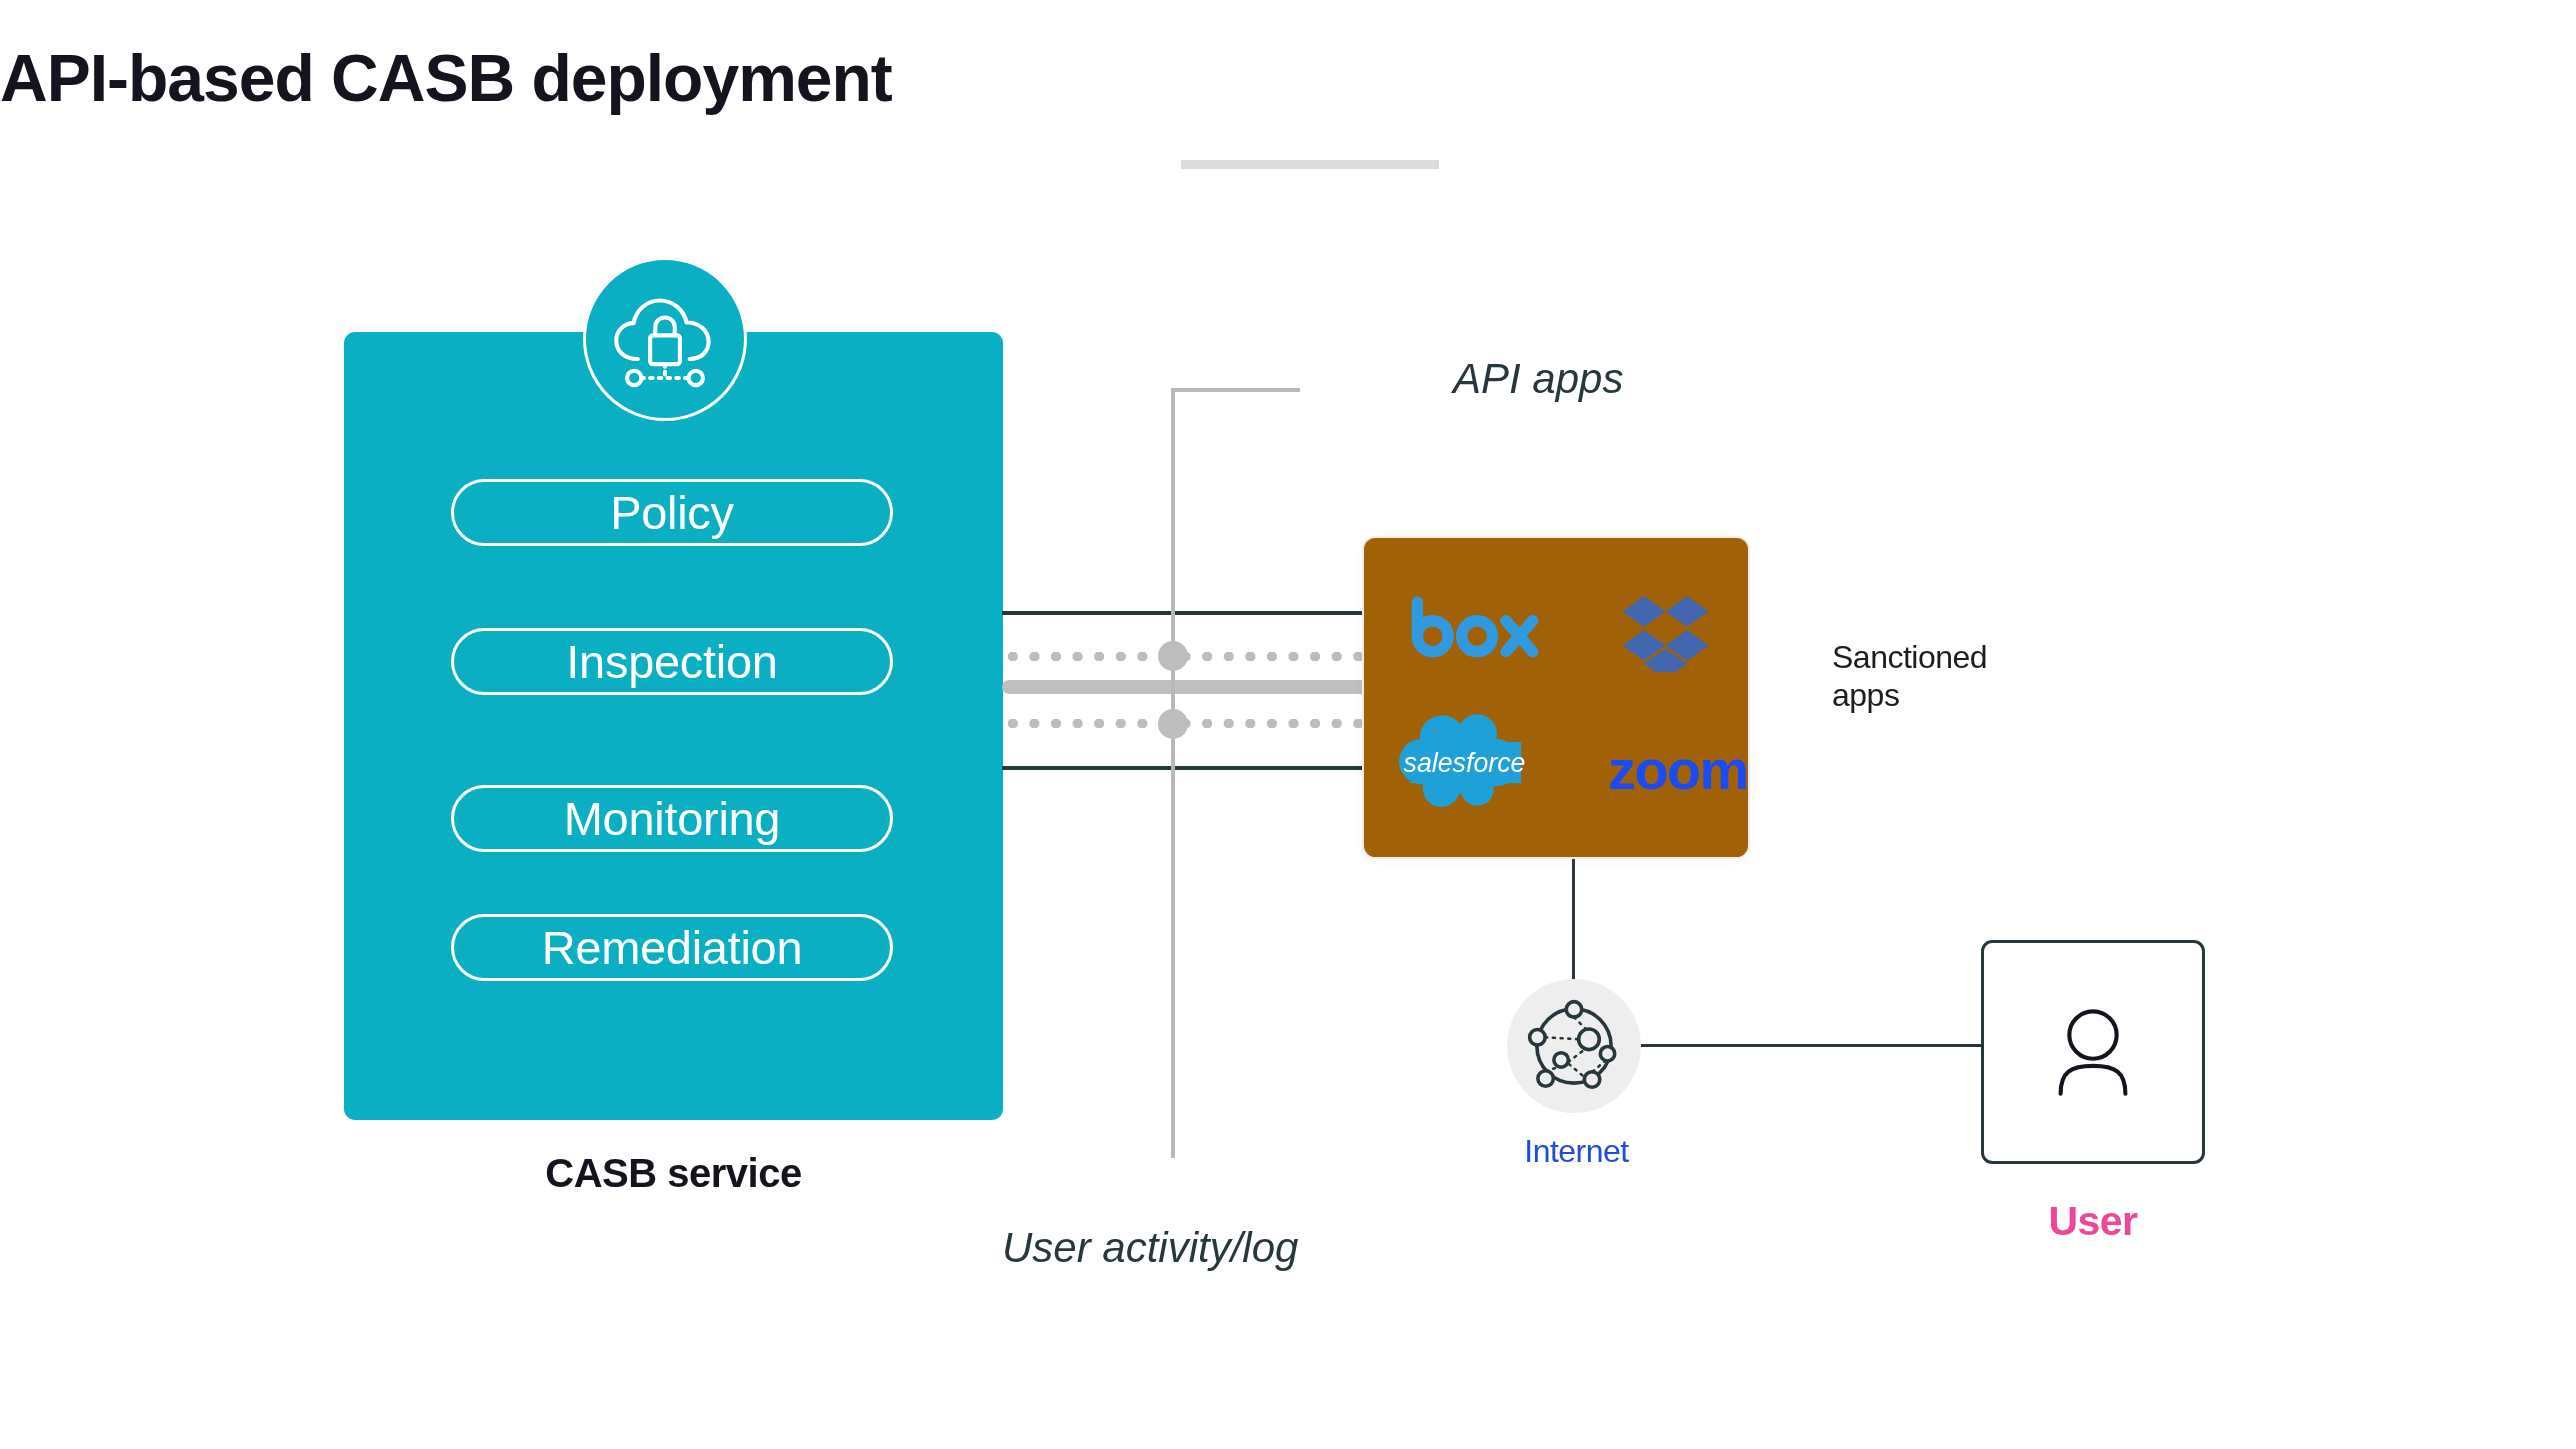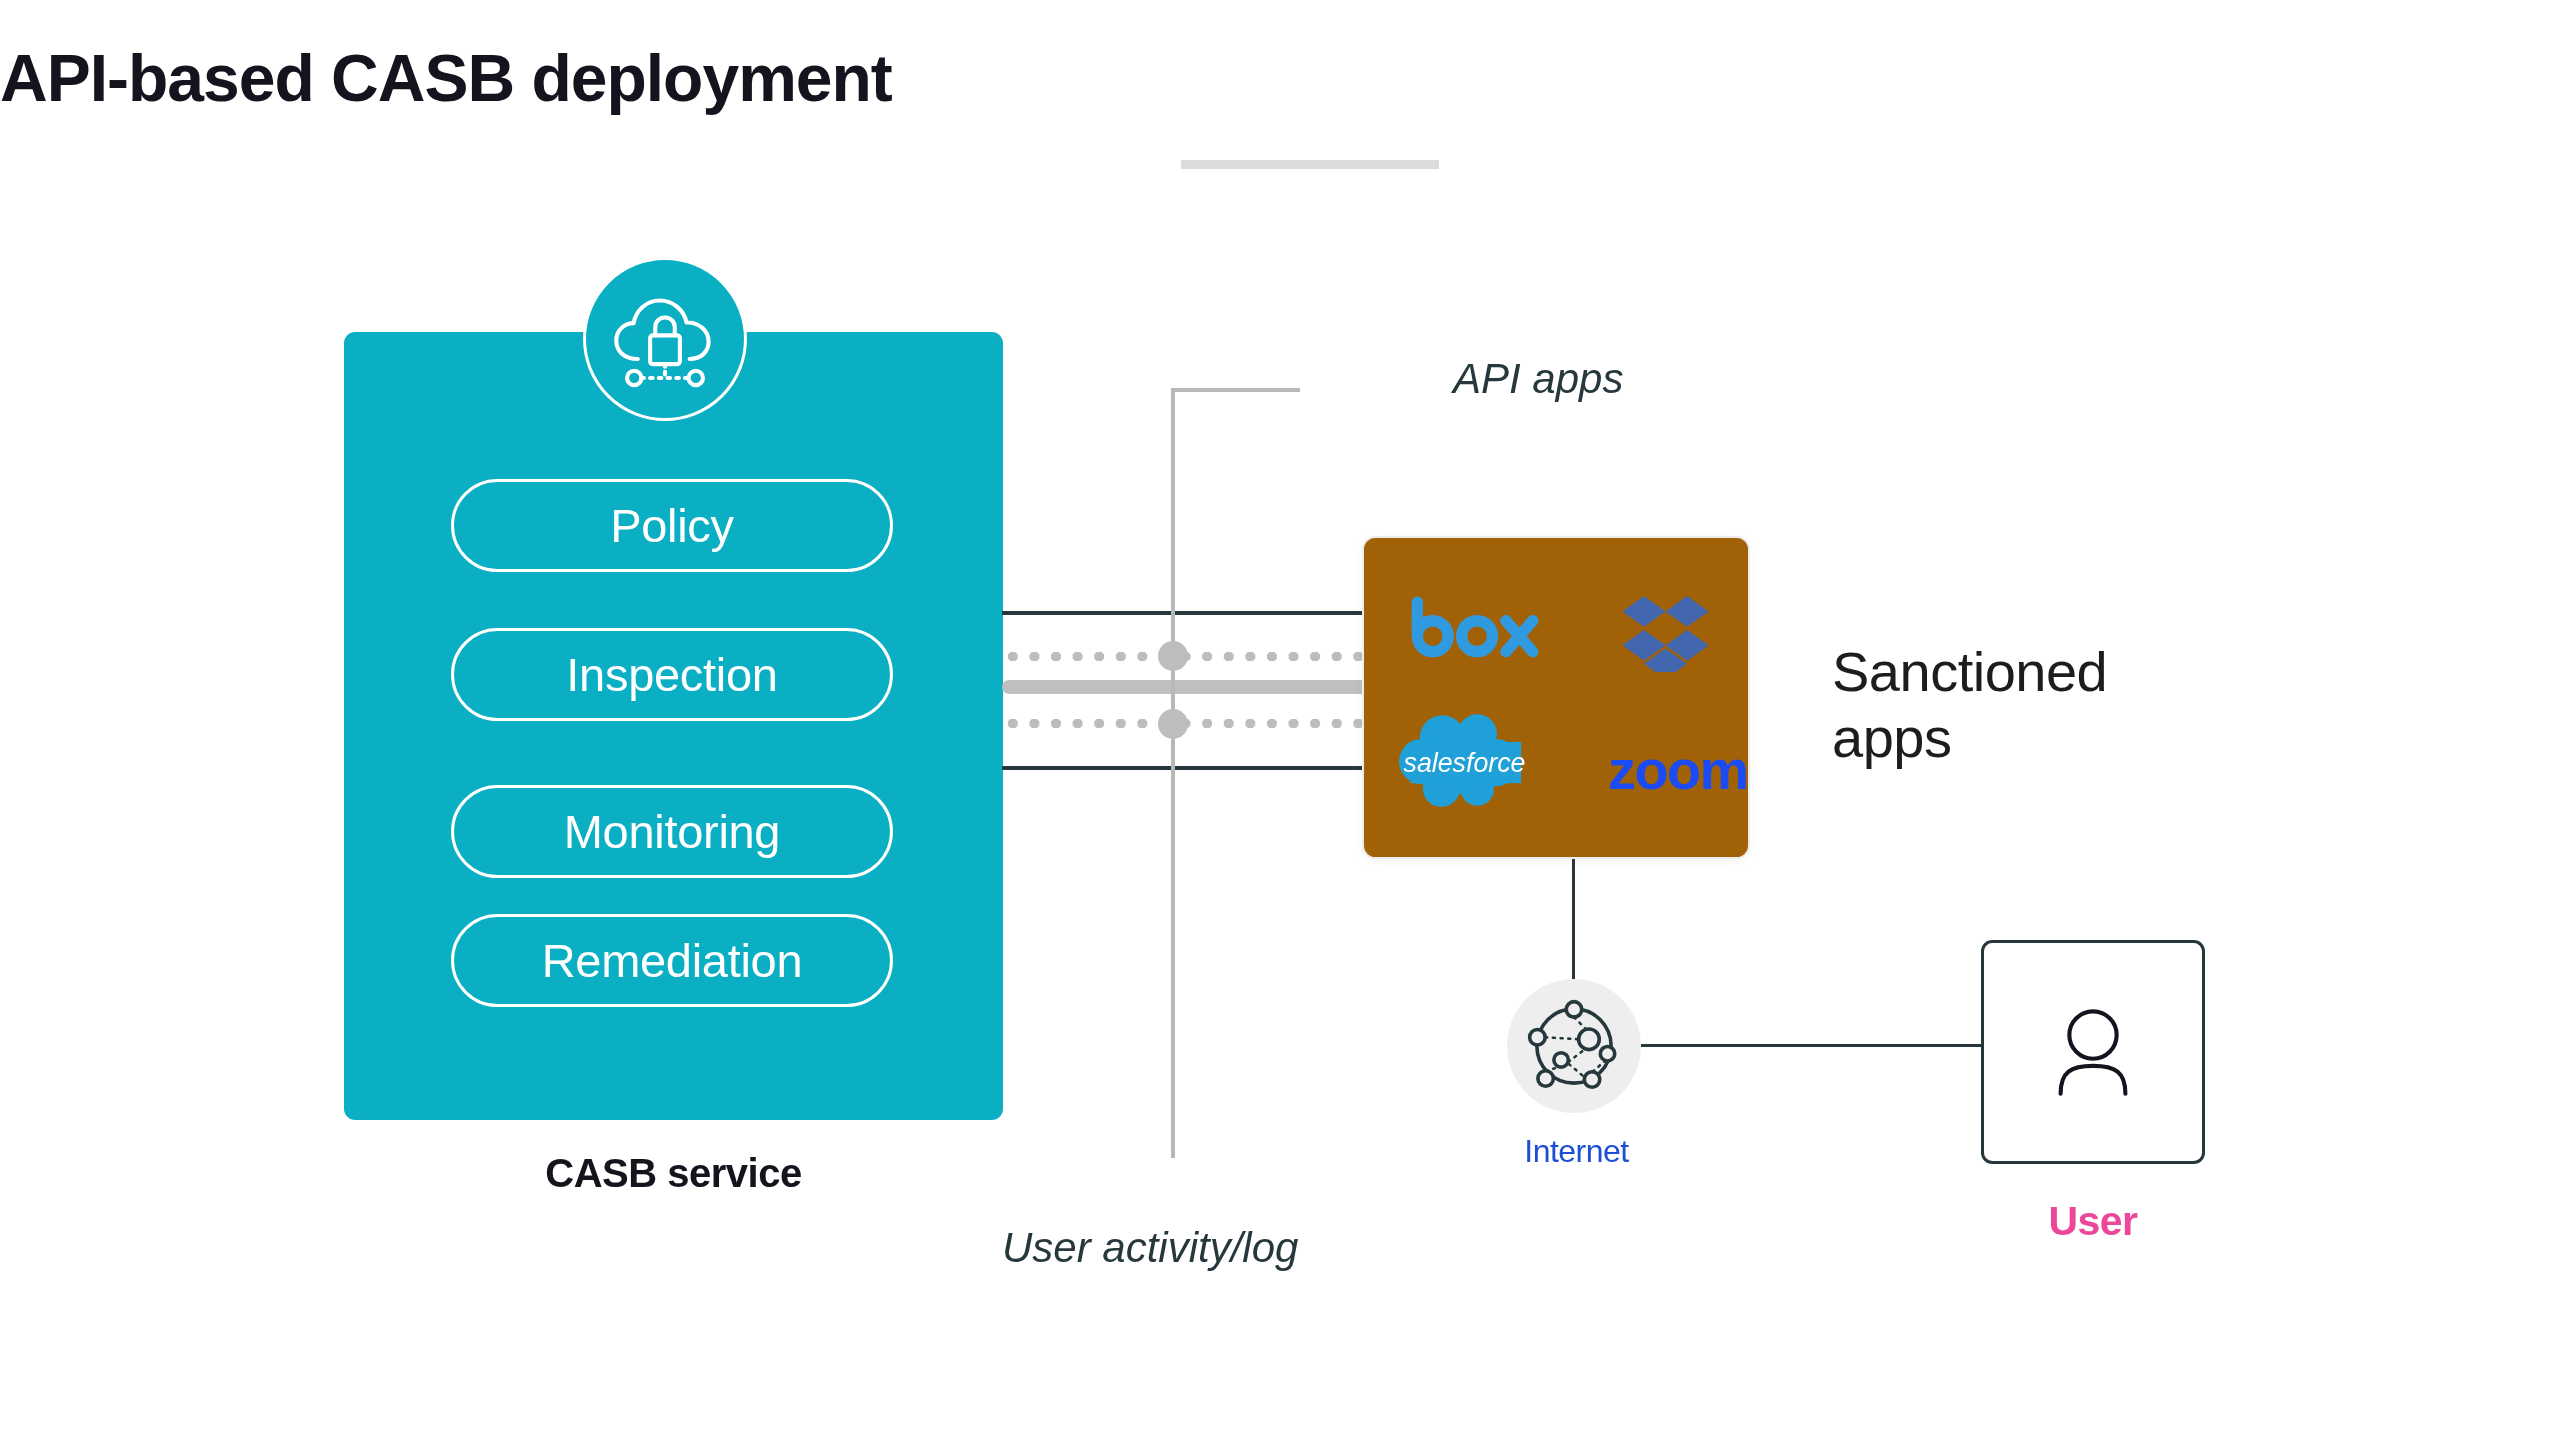--- a/index.html
+++ b/index.html
@@ -23,21 +23,21 @@
     width: 258px; height: 9.3px; background: #dcdcdc;
   }
 
   
   #casb-panel {
     position: absolute; left: 344px; top: 332px;
     width: 659px; height: 788px;
     background: #0aafc4; border-radius: 11.3px;
   }
   .pill {
-    position: absolute; left: 107px; width: 442px; height: 93px;
+    position: absolute; left: 107px; width: 442px; height: 67px;
     border: 3.1px solid #ffffff; border-radius: 49px;
     display: flex; align-items: center; justify-content: center;
     color: #ffffff; font-size: 47px; font-weight: 400; letter-spacing: -0.3px;
   }
   #pill-policy      { top: 147px; }
   #pill-inspection  { top: 296px; }
   #pill-monitoring  { top: 453px; }
   #pill-remediation { top: 576px; margin-top: 6px; }
 
   #casb-icon-circle {
@@ -106,21 +106,21 @@
     box-shadow: 0 2.1px 8.2px rgba(0,0,0,0.04);
   }
   .app-logo { position: absolute; }
   #logo-box-wrap       { left: 46px;  top: 57px; }
   #logo-dropbox-wrap   { left: 258px; top: 57px; }
   #logo-salesforce-wrap{ left: 31px;  top: 173px; }
   #logo-zoom-wrap      { left: 242px; top: 206px; }
 
   #label-sanctioned {
     position: absolute; left: 1832px; top: 639px;
-    font-size: 56px; line-height: 1.18; color: #1d1d1d; letter-spacing: -0.5px;
+    font-size: 32px; line-height: 1.18; color: #1d1d1d; letter-spacing: -0.5px;
   }
 
   
   #apps-internet-line {
     position: absolute; left: 1572px; top: 859px;
     width: 3.1px; height: 123px; background: #26383c;
   }
 
   
   #internet-circle {

